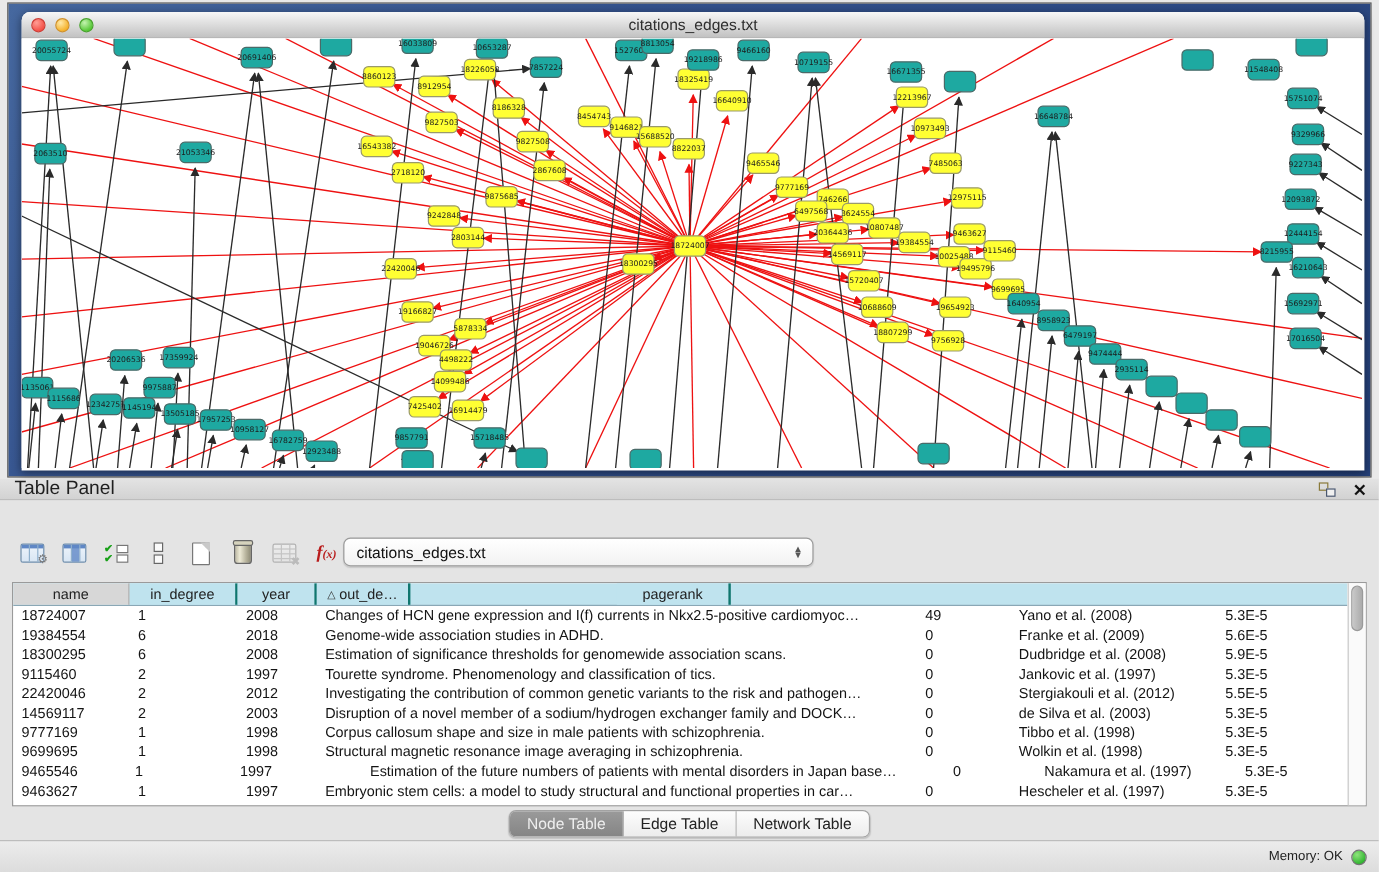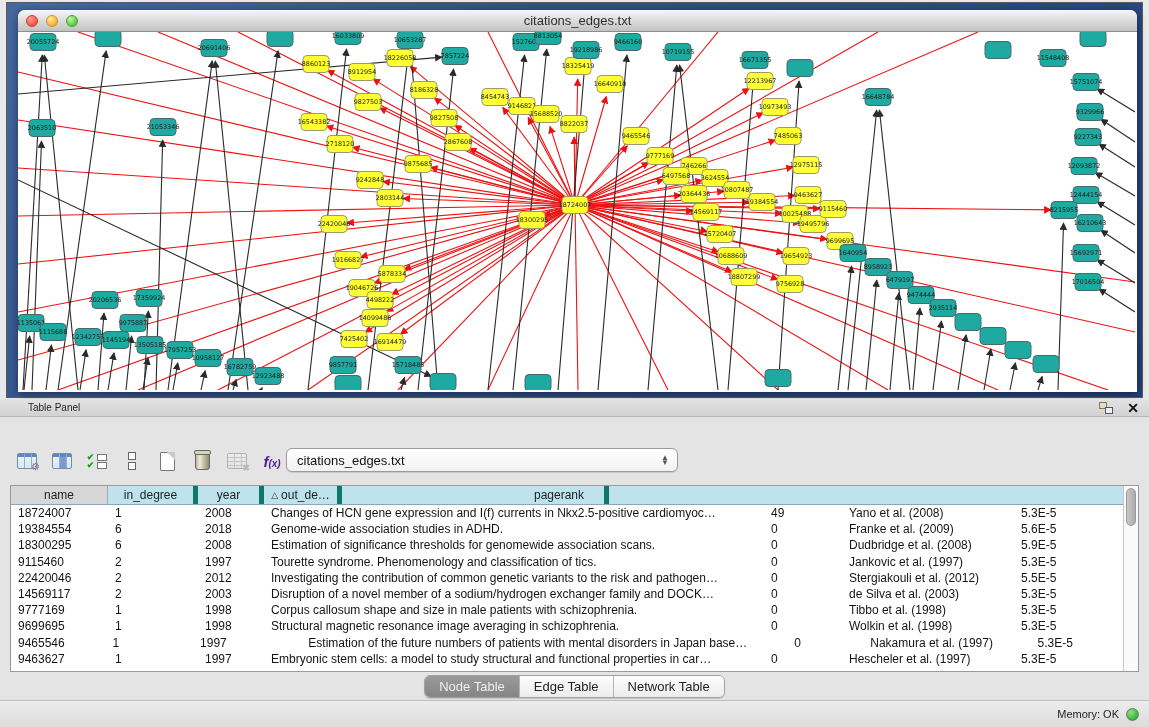--- a/index.html
+++ b/index.html
@@ -20,21 +20,21 @@
   .tl.yel   { background:radial-gradient(circle at 35% 30%,#ffe9a8,#f5b32e 70%); border:1px solid #d1912a; }
   .tl.grn   { background:radial-gradient(circle at 35% 30%,#c4f3b0,#59c939 70%); border:1px solid #47a32c; }
   .net-title { position:absolute; left:0; right:0; text-align:center; font-size:13px; color:#2e2e2e; }
   .net-canvas { position:relative; width:1117px; height:358px; background:#ffffff; overflow:hidden; }
   .net-canvas svg { display:block; }
 
   
   .tp-header { position:absolute; left:0; top:399px; width:1149px; height:18px;
       background:linear-gradient(#e3e3e3,#d2d2d2); border-bottom:1px solid #b4b4b4;
       display:flex; align-items:center; }
-  .tp-title { font-size:10px; color:#1f1f1f; margin-left:28px; flex:1; }
+  .tp-title { font-size:16px; color:#1f1f1f; margin-left:12px; flex:1; }
   .tp-float { width:14px; height:12px; position:relative; margin-right:14px; cursor:pointer; }
   .tp-float .sq1 { position:absolute; left:0; top:0; width:8px; height:7px; border:1.5px solid #8a7a3a; background:transparent; }
   .tp-float .sq2 { position:absolute; right:0; bottom:0; width:8px; height:7px; border:1.5px solid #49566e; background:#f0f0f0; }
   .tp-close { font-size:14px; font-weight:bold; color:#111; margin-right:10px; cursor:pointer; line-height:1; }
 
   
   .tp-body { position:absolute; left:0; top:417px; width:1149px; height:283px; background:#e4e4e4; }
 
   .toolbar { position:absolute; left:14px; top:30px; height:28px; display:flex; align-items:center; gap:9px; }
   .tbtn { width:26px; height:26px; display:flex; align-items:center; justify-content:center; cursor:pointer; }
@@ -48,34 +48,34 @@
   .checks { font-size:9px; line-height:8px; color:#18a018; font-weight:bold; display:flex; flex-direction:column; }
   .checks span:before { content:"✔"; margin-right:1px; }
   .checks span:after { content:""; display:inline-block; width:8px; height:5px; border:1px solid #777; background:#fff; vertical-align:middle; margin-left:2px;}
   .boxes { display:flex; flex-direction:column; gap:2px; }
   .boxes i { width:8px; height:8px; border:1.5px solid #666; background:#fafafa; display:block; }
   .doc-ic { width:15px; height:19px; background:#fff; border:1px solid #777; border-radius:1px; position:relative; }
   .doc-ic:before { content:""; position:absolute; right:-1px; top:-1px; border:4px solid transparent; border-top-color:#c9c9c9; border-right-color:#c9c9c9; }
   .trash-ic { width:15px; height:18px; background:linear-gradient(90deg,#bdb9a4,#edead6 30%,#b6b29b 70%,#8f8c77); border:1px solid #666; border-radius:2px 2px 3px 3px; position:relative; }
   .trash-ic:before { content:""; position:absolute; left:-2px; top:-3px; right:-2px; height:3px; background:#d6d3bd; border:1px solid #666; border-radius:2px; }
   .disabled-ic { opacity:.55; filter:grayscale(1); }
-  .fx { font-size:15px; font-style:italic; font-weight:bold; color:#4c1d95; font-family:Liberation Sans, sans-serif; }
+  .fx { font-size:15px; font-style:italic; font-weight:bold; color:#b91c1c; font-family:Liberation Serif, serif; }
   .fx small { font-size:10px; }
 
   .combo { position:absolute; left:286px; top:31px; width:392px; height:24px; background:linear-gradient(#ffffff,#f2f2f2);
       border:1px solid #9b9b9b; border-radius:6px; display:flex; align-items:center; font-size:13px; color:#111;
       padding-left:10px; cursor:pointer; box-shadow:0 1px 1px rgba(0,0,0,.12); }
   .combo .arrows { margin-left:auto; margin-right:8px; font-size:8px; color:#555; line-height:5px; text-align:center; }
 
   
   .tbl-wrap { position:absolute; left:10px; top:68px; width:1129px; height:187px; background:#fff; border:1px solid #9a9a9a; display:flex; }
   .tbl { flex:1; overflow:hidden; }
   .thead { display:flex; height:19px; border-bottom:1px solid #8aa7b5; background:#bfe3ee; }
   .th { font-size:12px; color:#222; display:flex; align-items:center; justify-content:center;
-        border-right:5px solid #0f766e; background:#bfe3ee; cursor:pointer; overflow:hidden; white-space:nowrap; }
+        border-right:2px solid #0f766e; background:#bfe3ee; cursor:pointer; overflow:hidden; white-space:nowrap; }
   .th.gray { background:#d7d7d7; border-right:1px solid #a8a8a8; }
   .sort-tri { font-size:9px; margin-right:3px; color:#333; }
   .trow { display:flex; height:16.2px; align-items:center; background:#fff; cursor:default; }
   .td { font-size:12px; color:#141414; padding-left:7px; white-space:nowrap; overflow:hidden; }
   .vscroll { width:15px; background:#fafafa; border-left:1px solid #c9c9c9; position:relative; }
   .vthumb { position:absolute; left:2px; top:2px; width:10px; height:38px; border-radius:5px; background:linear-gradient(90deg,#c9c9c9,#ababab); border:1px solid #9a9a9a; cursor:pointer; }
 
   
   .tabs { position:absolute; left:0; right:0; top:258px; display:flex; justify-content:center; }
   .seg { display:flex; border:1px solid #a2a2a2; border-radius:6px; overflow:hidden; box-shadow:0 1px 1px rgba(0,0,0,.15); }

